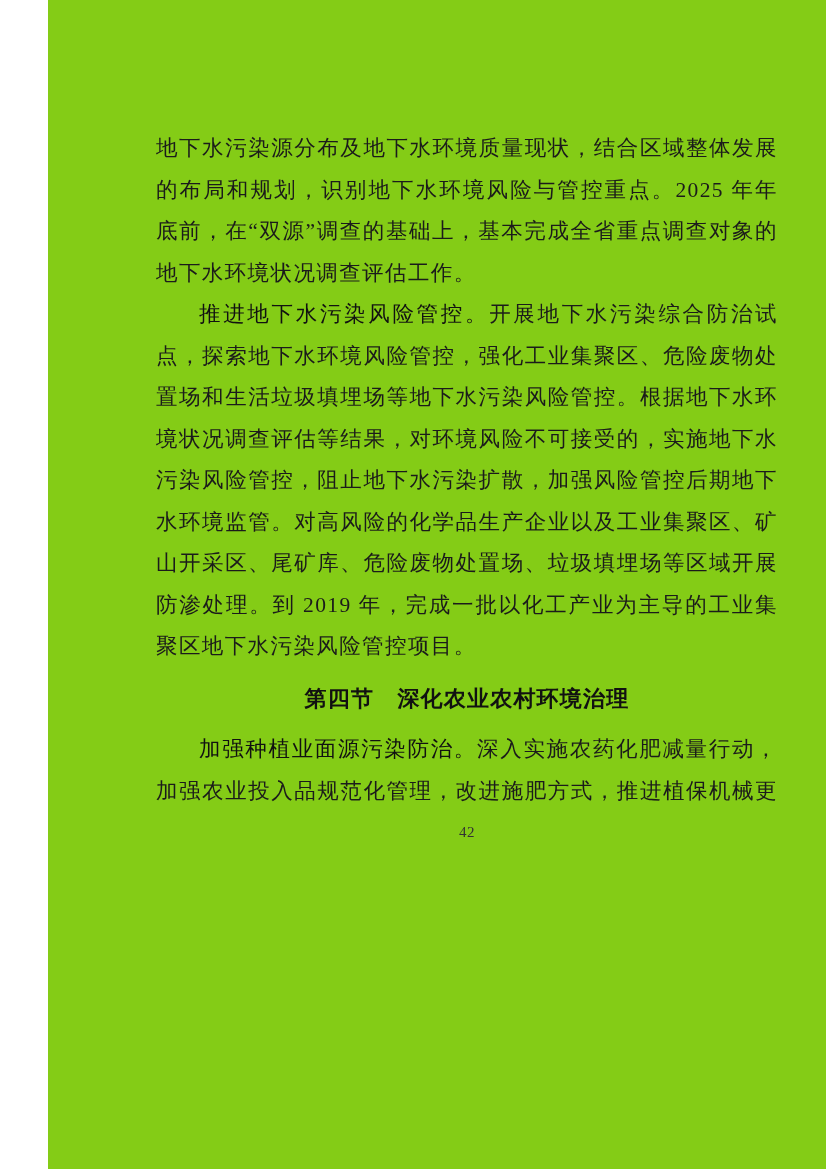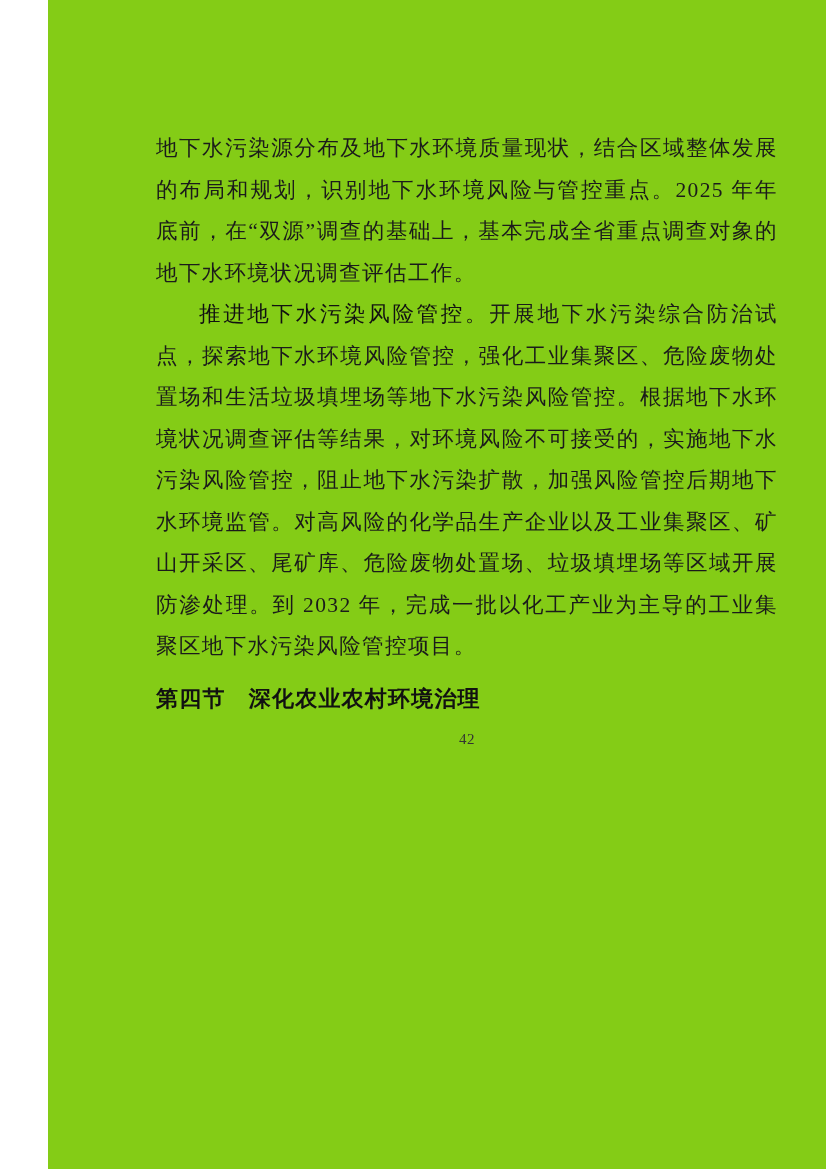--- a/index.html
+++ b/index.html
@@ -35,41 +35,42 @@
   }
   .lead {
     font-weight: 400;
     color: #111111;
   }
   .section-heading {
     margin: 10px 0 10px 0;
     font-size: 22px;
     line-height: 41.5px;
     font-weight: 700;
-    text-align: left;
+    text-align: center;
     letter-spacing: 1.2px;
     color: #111111;
   }
   .page-number {
     margin-top: 10px;
     text-align: center;
     font-size: 15px;
     line-height: 20px;
     letter-spacing: 0.5px;
     color: #333333;
   }
 </style>
 </head>
 <body>
 
 <div class="page">
 
   <p class="body-para no-indent"><span>地下水污染源分布及地下水环境质量现状，结合区域整体发展的布局和规划，识别地下水环境风险与管控重点。2025 年年底前，在“双源”调查的基础上，基本完成全省重点调查对象的地下水环境状况调查评估工作。</span></p>
 
-  <p class="body-para"><span class="lead">推进地下水污染风险管控。</span><span>开展地下水污染综合防治试点，探索地下水环境风险管控，强化工业集聚区、危险废物处置场和生活垃圾填埋场等地下水污染风险管控。根据地下水环境状况调查评估等结果，对环境风险不可接受的，实施地下水污染风险管控，阻止地下水污染扩散，加强风险管控后期地下水环境监管。对高风险的化学品生产企业以及工业集聚区、矿山开采区、尾矿库、危险废物处置场、垃圾填埋场等区域开展防渗处理。到 2032 年，完成一批以化工产业为主导的工业集聚区地下水污染风险管控项目。</span></p>
+  <p class="body-para"><span class="lead">推进地下水污染风险管控。</span><span>开展地下水污染综合防治试点，探索地下水环境风险管控，强化工业集聚区、危险废物处置场和生活垃圾填埋场等地下水污染风险管控。根据地下水环境状况调查评估等结果，对环境风险不可接受的，实施地下水污染风险管控，阻止地下水污染扩散，加强风险管控后期地下水环境监管。对高风险的化学品生产企业以及工业集聚区、矿山开采区、尾矿库、危险废物处置场、垃圾填埋场等区域开展防渗处理。到 2019 年，完成一批以化工产业为主导的工业集聚区地下水污染风险管控项目。</span></p>
 
 
   <h2 class="section-heading">第四节　深化农业农村环境治理</h2>
 
+  <p class="body-para full-last"><span class="lead">加强种植业面源污染防治。</span><span>深入实施农药化肥减量行动，加强农业投入品规范化管理，改进施肥方式，推进植保机械更</span></p>
 
   <div class="page-number">42</div>
 
 </div>
 
 </body></html>

